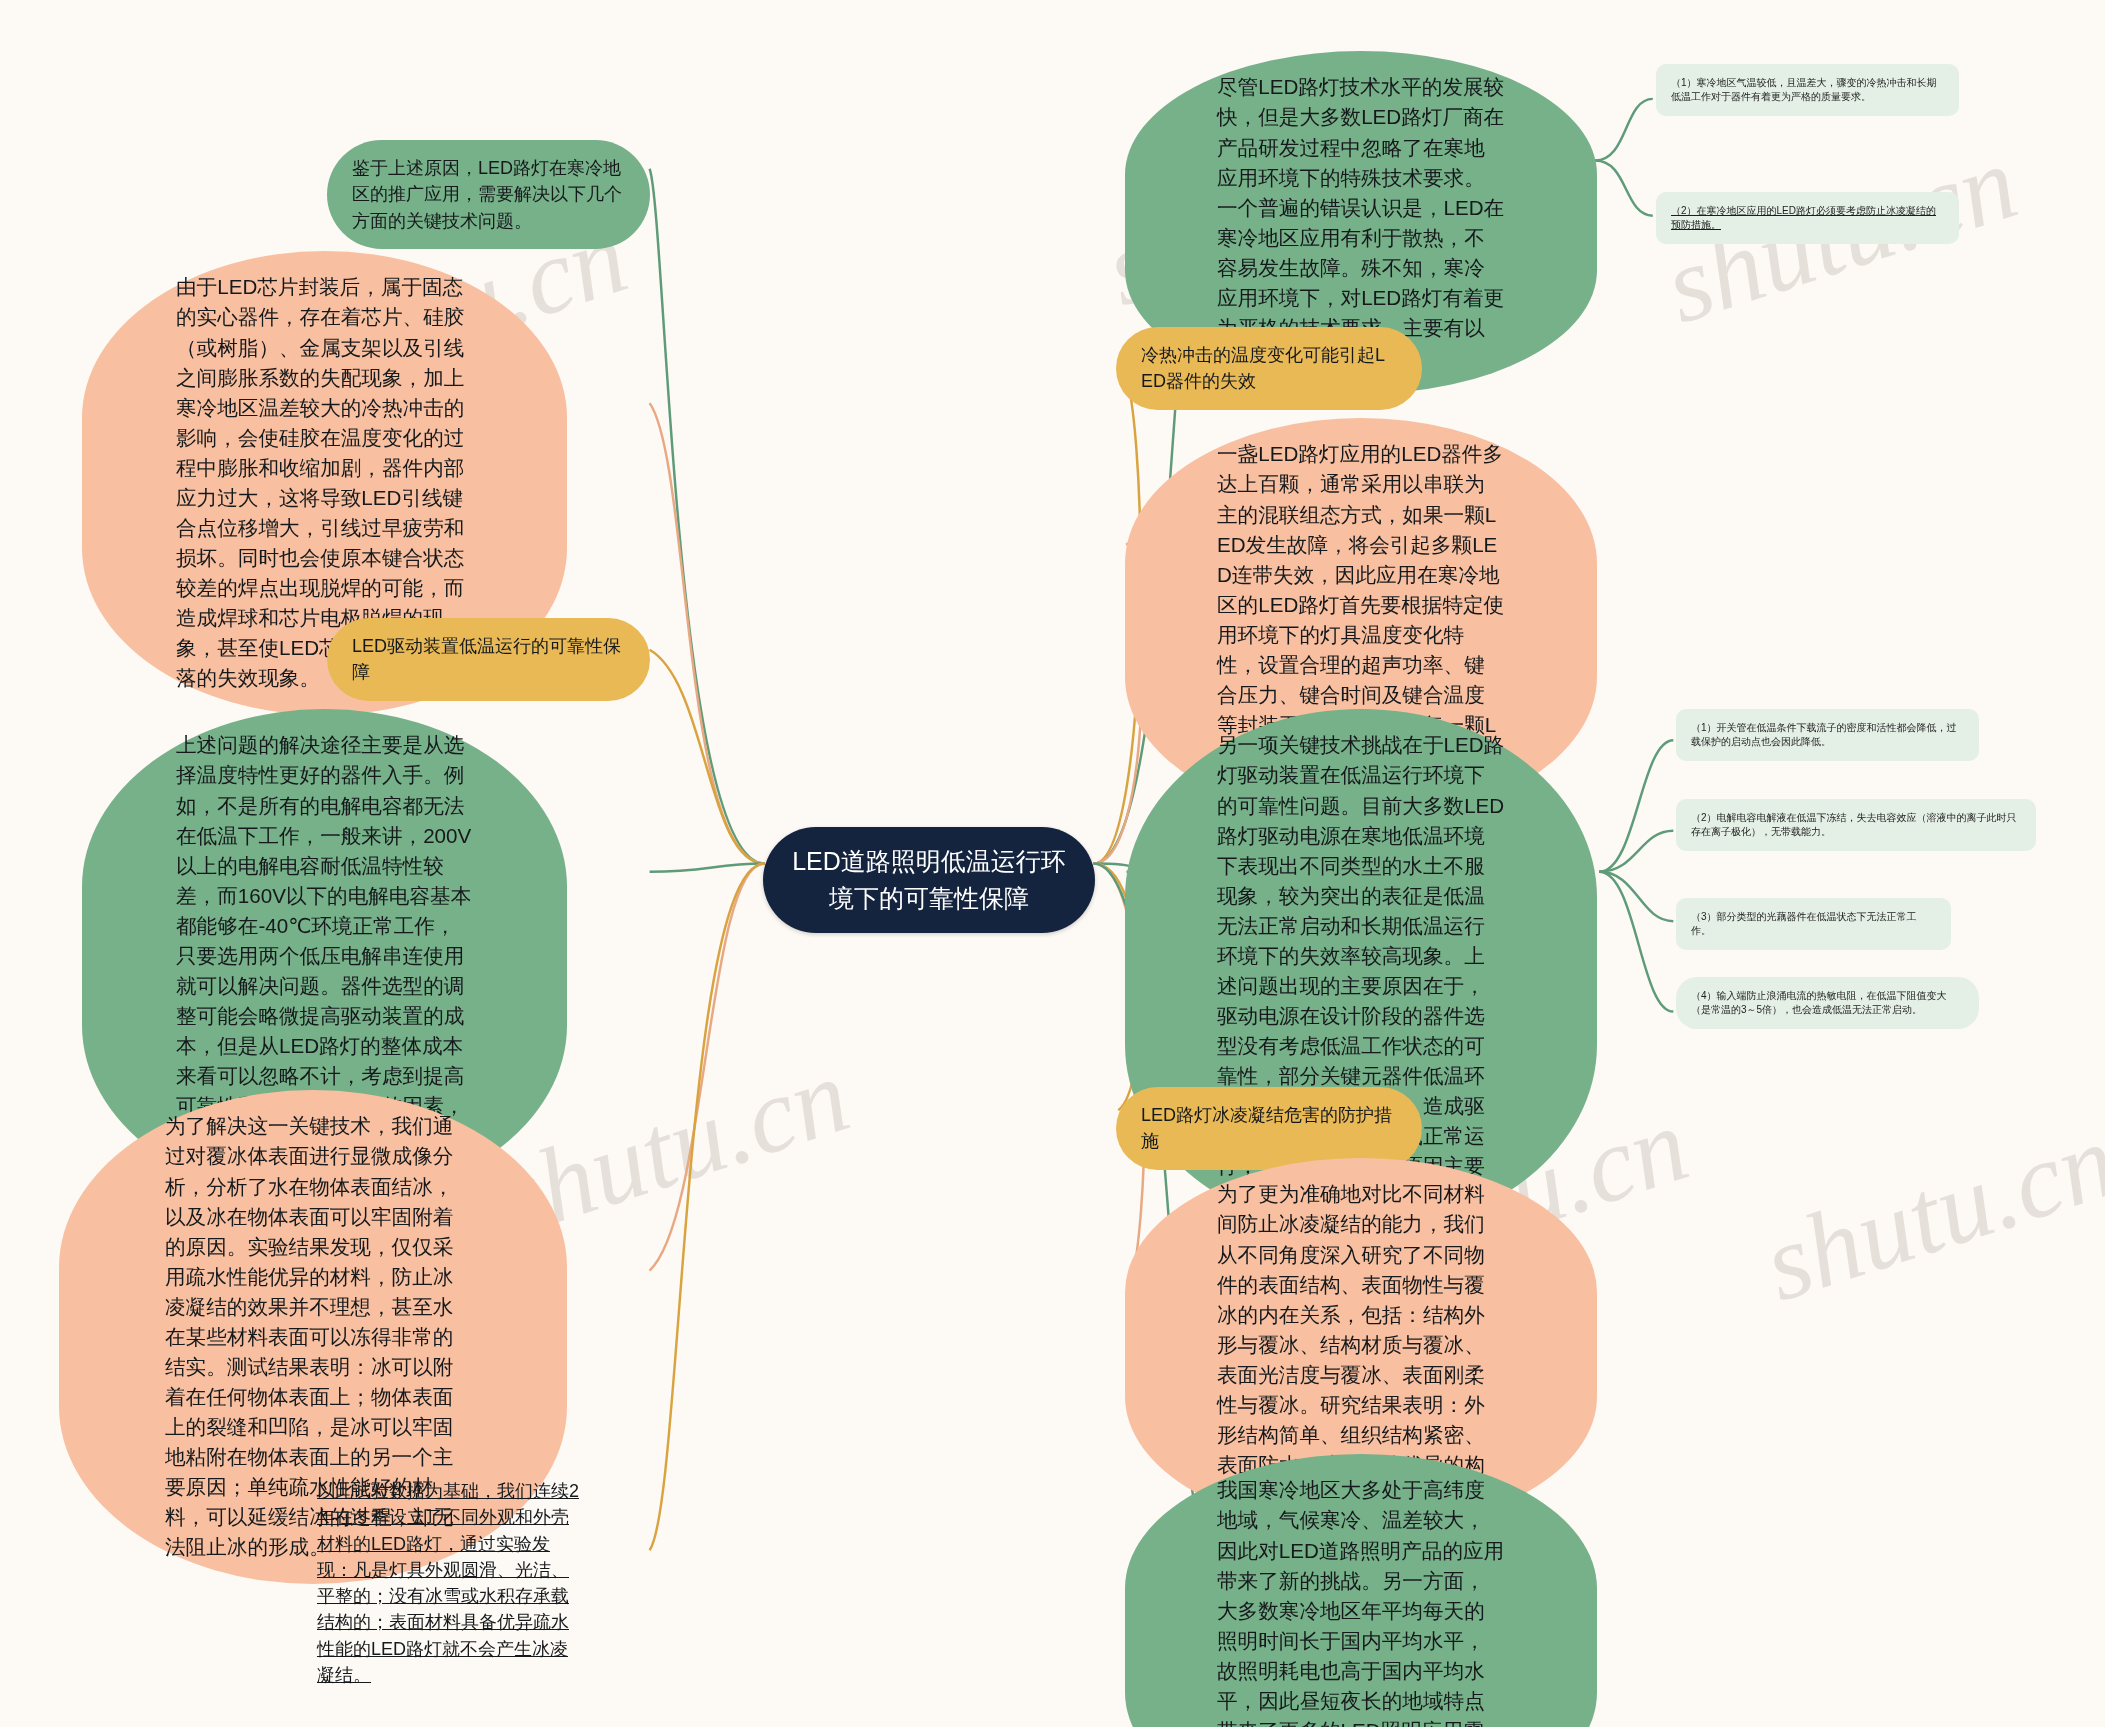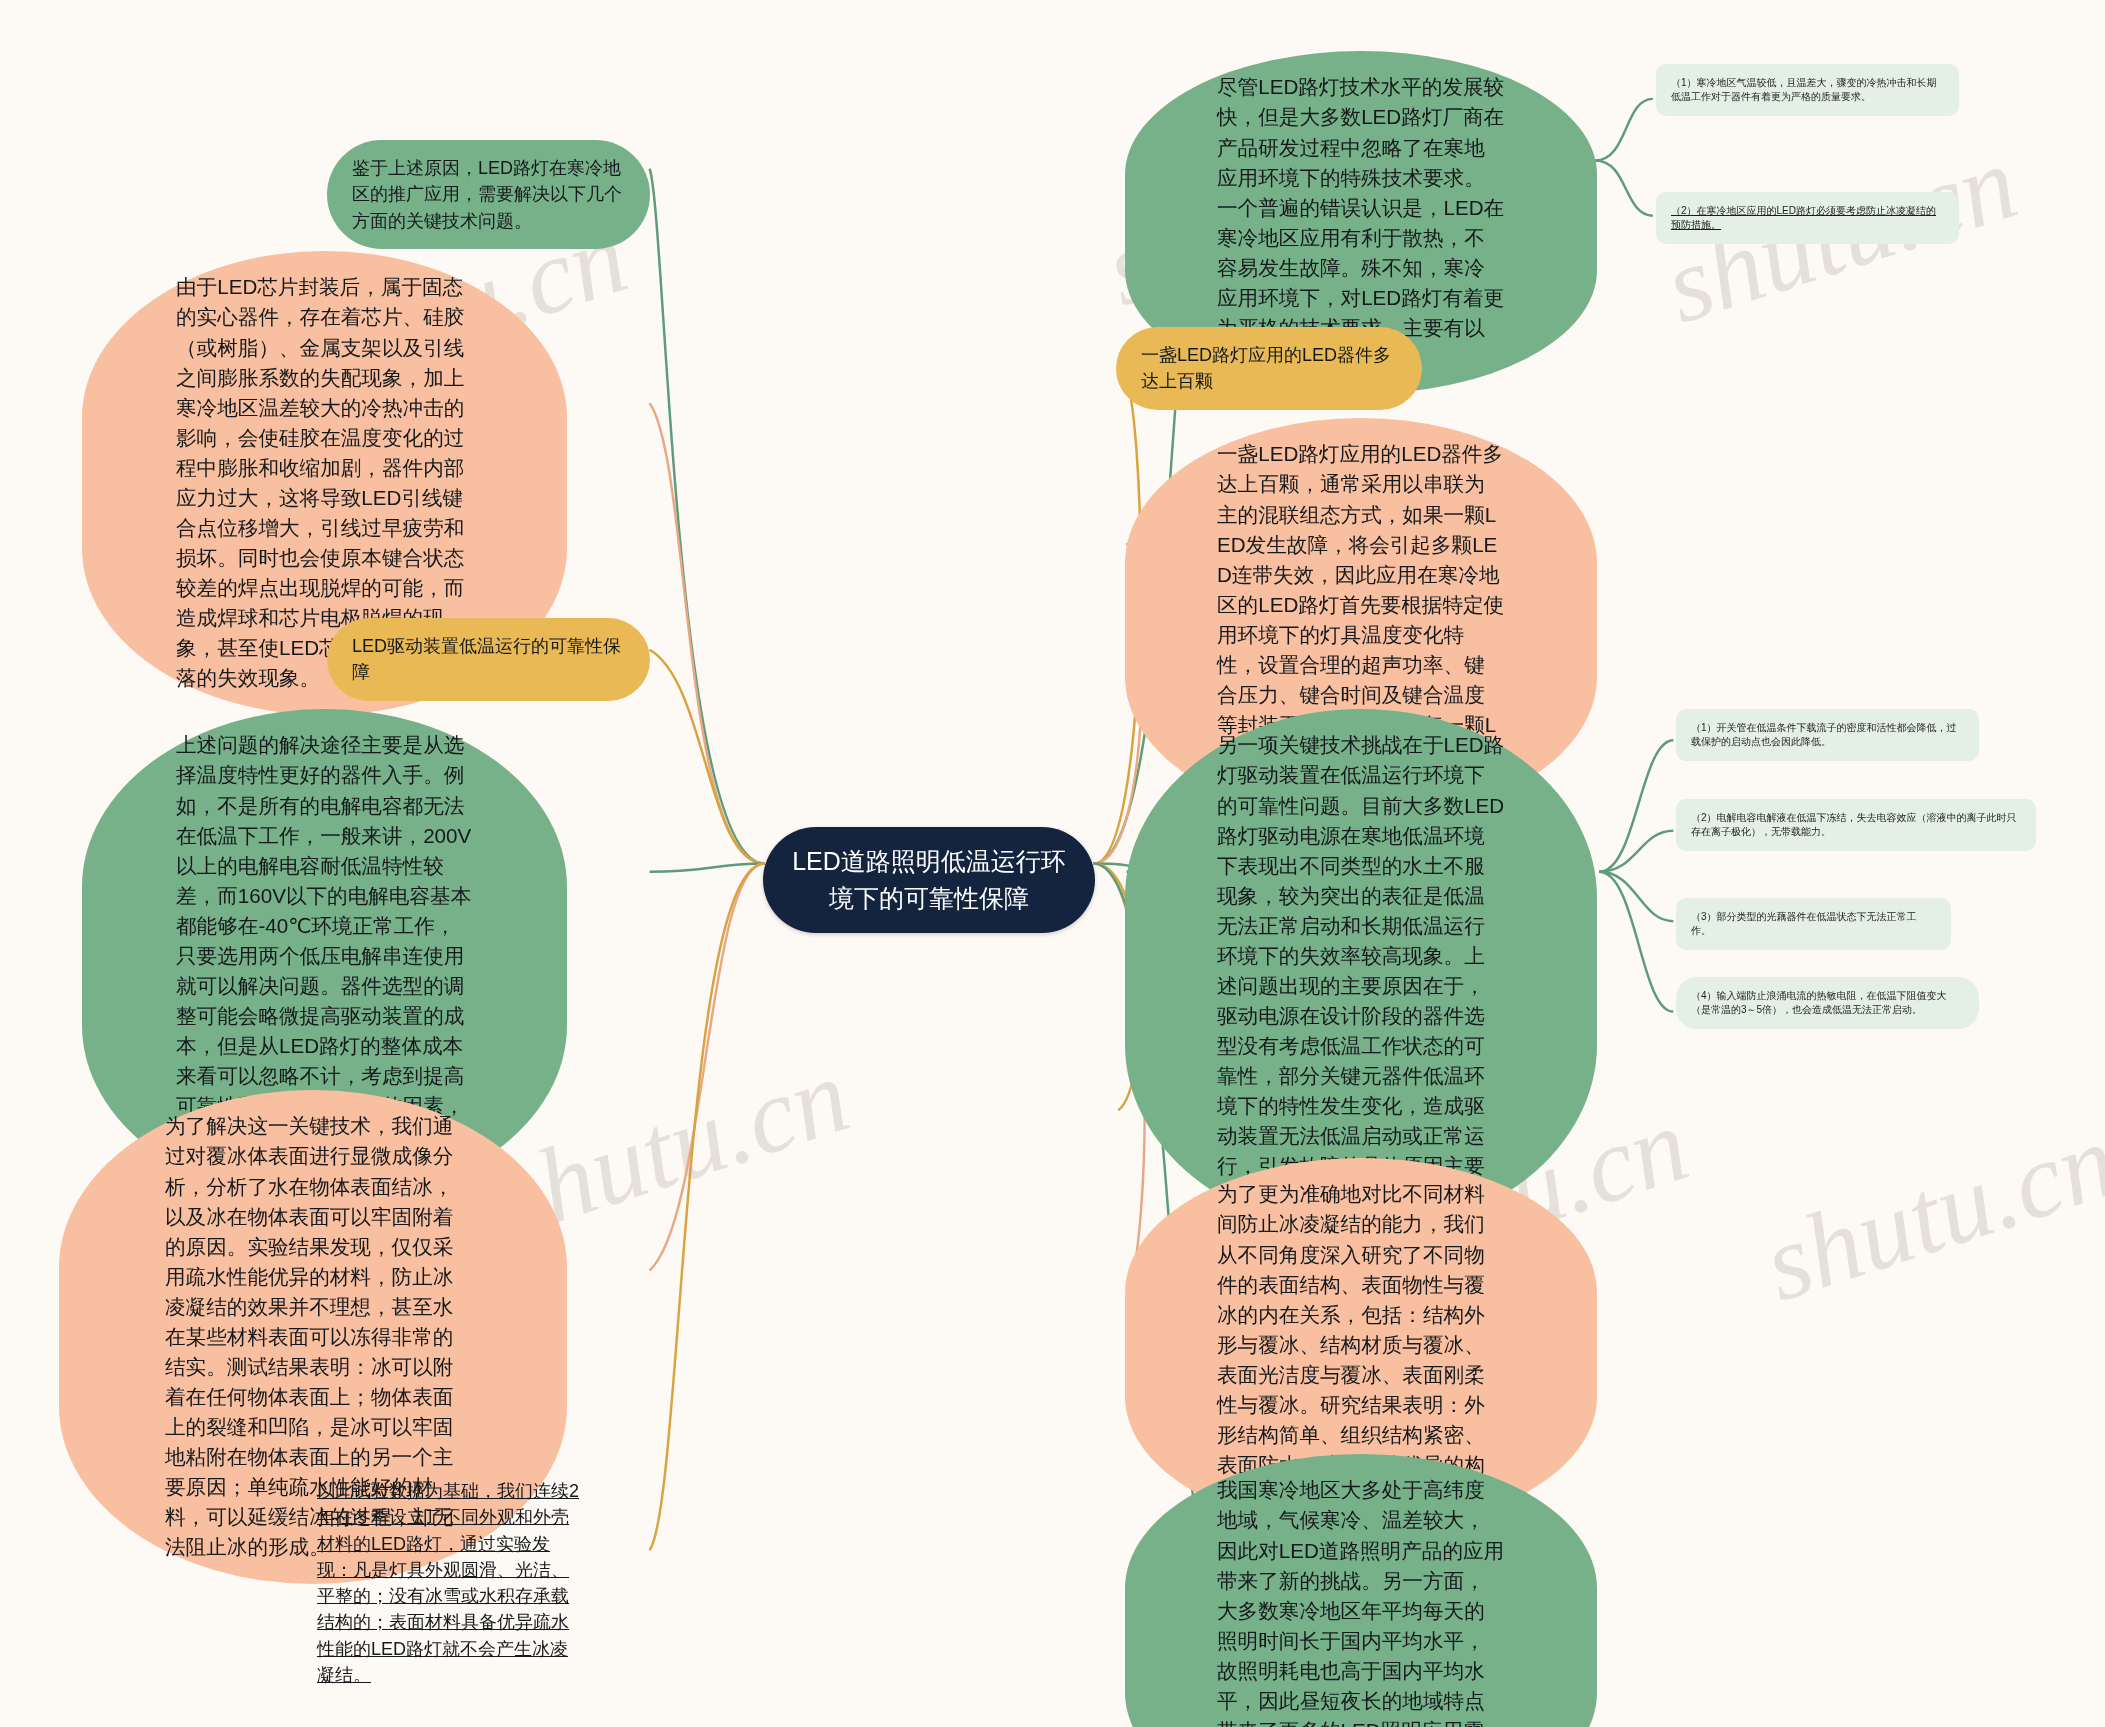--- a/index.html
+++ b/index.html
@@ -145,21 +145,21 @@
 
   <div class="node leafbox" style="left:1656px; top:64px; width:303px;">
     <span class="txt">（1）寒冷地区气温较低，且温差大，骤变的冷热冲击和长期低温工作对于器件有着更为严格的质量要求。</span>
   </div>
 
   <div class="node leafbox" style="left:1656px; top:192px; width:303px;text-decoration:underline;">
     <span class="txt">（2）在寒冷地区应用的LED路灯必须要考虑防止冰凌凝结的预防措施。</span>
   </div>
 
   <div class="node pill yellow" style="left:1116px; top:327px; width:306px; min-height:63px;">
-    <span class="txt t-small">一盏LED路灯应用的LED器件多达上百颗</span>
+    <span class="txt t-small">冷热冲击的温度变化可能引起LED器件的失效</span>
   </div>
 
   <div class="node blob orange" style="left:1125px; top:418px; width:472px; min-height:263px;">
     <span class="txt t-big" style="padding:0 64px; text-align:left;">一盏LED路灯应用的LED器件多达上百颗，通常采用以串联为主的混联组态方式，如果一颗LED发生故障，将会引起多颗LED连带失效，因此应用在寒冷地区的LED路灯首先要根据特定使用环境下的灯具温度变化特性，设置合理的超声功率、键合压力、键合时间及键合温度等封装工艺参数，保证每一颗LED器件在低温运行环境下的可靠性。</span>
   </div>
 
   <div class="node blob green" style="left:1125px; top:709px; width:472px; min-height:345px;">
     <span class="txt t-big" style="padding:0 64px; text-align:left;">另一项关键技术挑战在于LED路灯驱动装置在低温运行环境下的可靠性问题。目前大多数LED路灯驱动电源在寒地低温环境下表现出不同类型的水土不服现象，较为突出的表征是低温无法正常启动和长期低温运行环境下的失效率较高现象。上述问题出现的主要原因在于，驱动电源在设计阶段的器件选型没有考虑低温工作状态的可靠性，部分关键元器件低温环境下的特性发生变化，造成驱动装置无法低温启动或正常运行，引发故障的具体原因主要有以下几方面：</span>
   </div>
 
@@ -172,20 +172,23 @@
   </div>
 
   <div class="node leafbox" style="left:1676px; top:898px; width:275px;">
     <span class="txt">（3）部分类型的光藕器件在低温状态下无法正常工作。</span>
   </div>
 
   <div class="node leafbox" style="left:1676px; top:977px; width:303px;border-radius:21px;">
     <span class="txt">（4）输入端防止浪涌电流的热敏电阻，在低温下阻值变大（是常温的3～5倍），也会造成低温无法正常启动。</span>
   </div>
 
+  <div class="node pill yellow" style="left:1116px; top:1087px; width:306px; min-height:46px;">
+    <span class="txt t-small" style="text-align:left;">LED路灯冰凌凝结危害的防护措施</span>
+  </div>
 
   <div class="node blob orange" style="left:1125px; top:1158px; width:472px; min-height:271px;">
     <span class="txt t-big" style="padding:0 64px; text-align:left;">为了更为准确地对比不同材料间防止冰凌凝结的能力，我们从不同角度深入研究了不同物件的表面结构、表面物性与覆冰的内在关系，包括：结构外形与覆冰、结构材质与覆冰、表面光洁度与覆冰、表面刚柔性与覆冰。研究结果表明：外形结构简单、组织结构紧密、表面防水、疏水性能优异的构件，就不容易发生冰凌凝结。</span>
   </div>
 
   <div class="node blob green" style="left:1125px; top:1454px; width:472px; min-height:226px;">
     <span class="txt t-big" style="padding:0 64px; text-align:left;">我国寒冷地区大多处于高纬度地域，气候寒冷、温差较大，因此对LED道路照明产品的应用带来了新的挑战。另一方面，大多数寒冷地区年平均每天的照明时间长于国内平均水平，故照明耗电也高于国内平均水平，因此昼短夜长的地域特点带来了更多的LED照明应用需求。总之，既有挑战又有机遇。</span>
   </div>
 
 </div>

